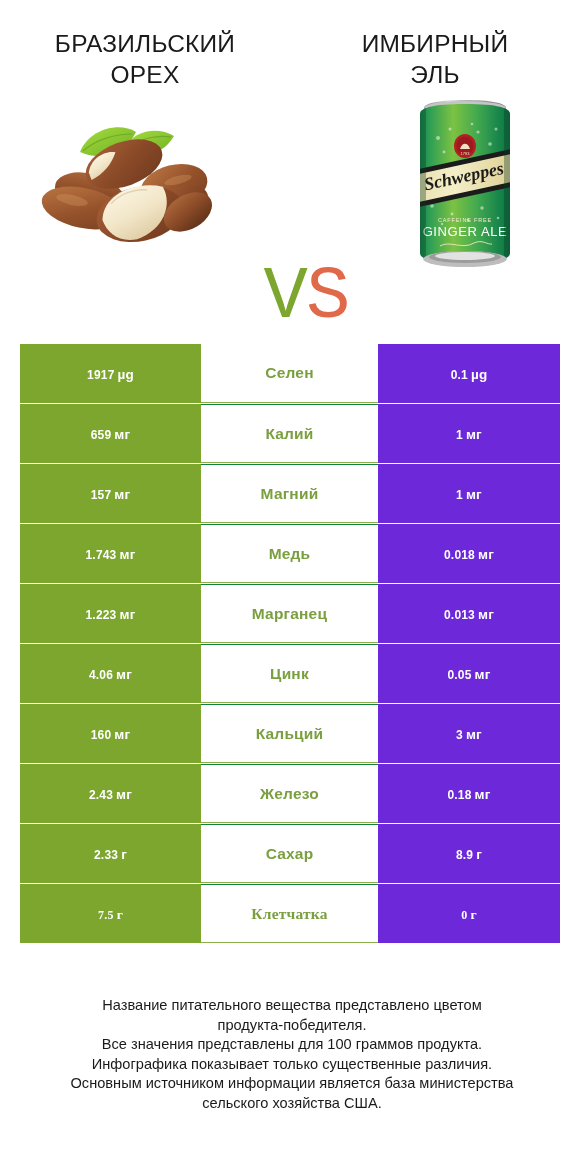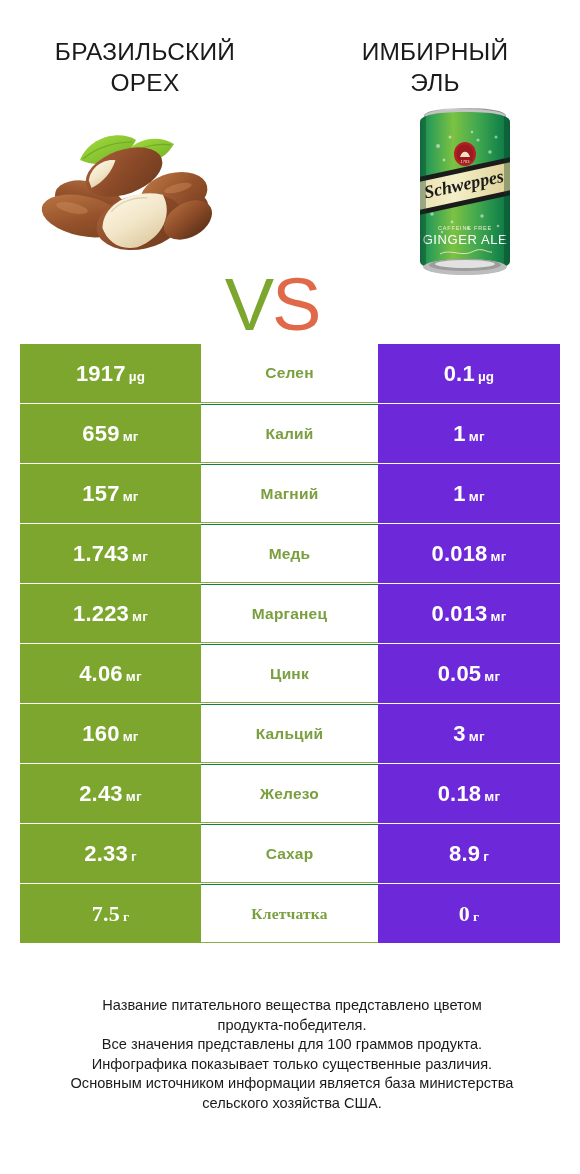--- a/index.html
+++ b/index.html
@@ -5,57 +5,57 @@
   * { margin:0; padding:0; box-sizing:border-box; }
   html, body {
     width:580px; height:1174px;
     background:#ffffff;
     font-family:"Liberation Sans", sans-serif;
     overflow:hidden;
   }
   #page { position:relative; width:580px; height:1174px; background:#fff; }
 
   
-  .titles { display:flex; width:580px; padding-top:36px; }
+  .titles { display:flex; width:580px; padding-top:28px; }
   .title-block { flex:1; text-align:center; }
   .title-block .t-line {
     font-size:24.5px; line-height:31px; color:#1a1a1a;
     letter-spacing:0.2px; font-weight:400;
   }
   .title-left { padding:0 30px; }
   .title-right { padding:0 30px; }
 
   
   .products { position:relative; width:580px; height:195px; }
 
   .nut-wrap { position:absolute; left:28px; top:18px; width:220px; height:150px; }
   .can-wrap { position:absolute; left:412px; top:6px; width:106px; height:175px; }
 
-  .vs { position:absolute; left:216px; top:170px; width:112px; text-align:center;
-        font-size:74px; line-height:74px; font-weight:400; letter-spacing:-2px; }
+  .vs { position:absolute; left:250px; top:170px; width:112px; text-align:center;
+        font-size:74px; line-height:74px; font-weight:400; letter-spacing:-2px;font-family:Liberation Mono, monospace; }
   .vs .v { color:#7CA62E; }
   .vs .s { color:#E0694A; }
 
   
   .table { position:absolute; left:20px; top:344px; width:540px; }
   .row { display:flex; height:59px; margin-bottom:1px; }
   .row:last-child { margin-bottom:0;font-family:Liberation Serif, serif; }
 
   .cell {
     display:flex; align-items:center; justify-content:center;
     height:59px; text-align:center;
   }
   .cell-left  { width:181px; background:#7CA62E; color:#ffffff; }
   .cell-mid   { width:177px; background:#ffffff; color:#7A9F3F;
                 border-top:1px solid #15803d; border-bottom:1px solid #8AAE48; }
   .row:first-child .cell-mid { border-top:none;text-align:right; }
   .cell-right { width:182px; background:#6d28d9; color:#ffffff; }
 
   .val { white-space:nowrap; }
-  .val .num { font-size:22px; font-weight:700; letter-spacing:0.2px; }
+  .val .num { font-size:12px; font-weight:700; letter-spacing:0.2px; }
   .val .unit { font-size:13.5px; font-weight:700; margin-left:3px; letter-spacing:0.2px; }
   .nutrient { font-size:15.5px; font-weight:700; letter-spacing:0.2px; }
 
   
   .footer {
     position:absolute; left:2px; top:996px; width:580px;
     text-align:center; color:#1a1a1a;
   }
   .footer p { font-size:14.6px; line-height:19.5px; padding:0 16px; }
 

